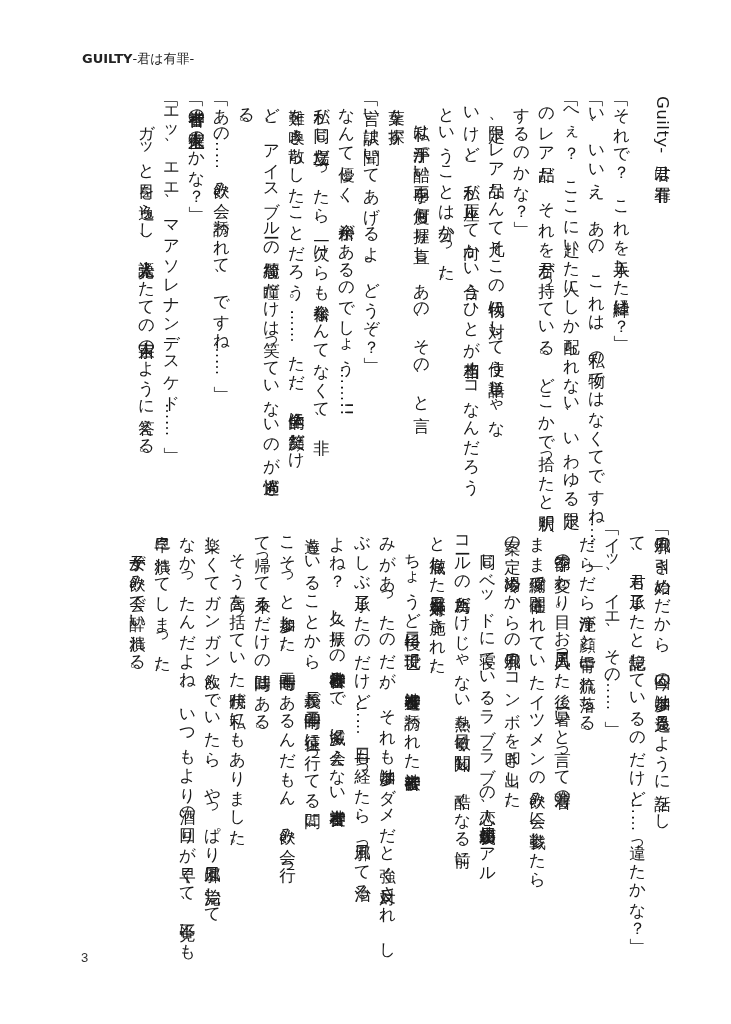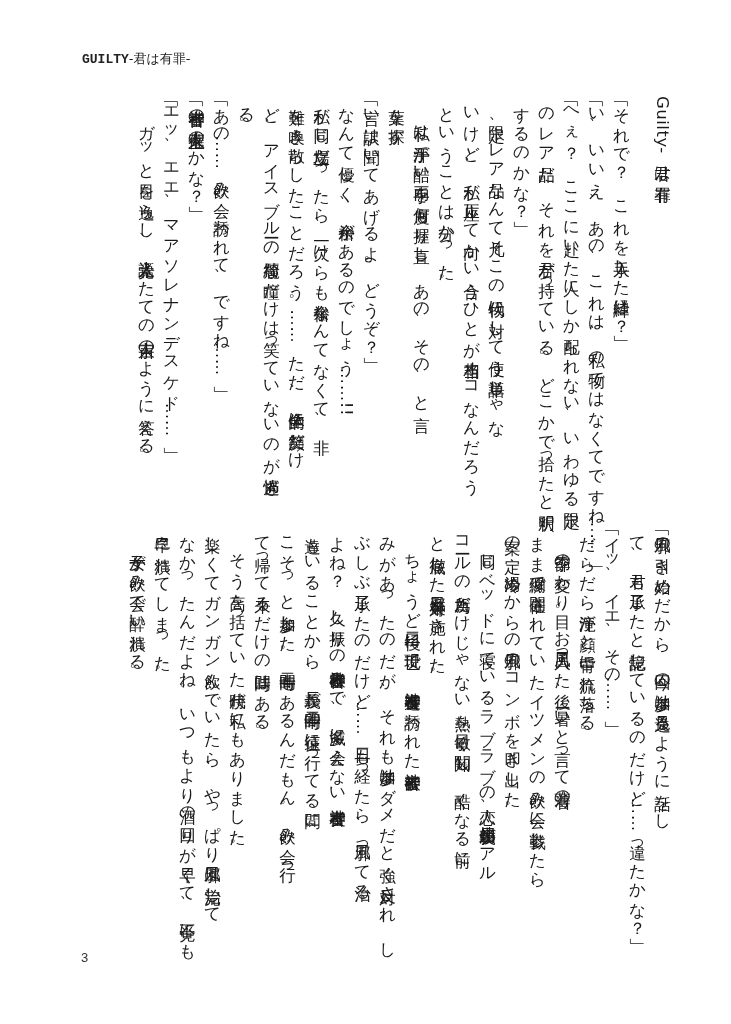--- a/index.html
+++ b/index.html
@@ -1,20 +1,20 @@
 <!DOCTYPE html>
 <html><head>
 <meta charset="utf-8">
 <style>
   html, body { margin: 0; padding: 0; background: #ffffff; }
   body { width: 731px; height: 1024px; position: relative; overflow: hidden;
          font-family: "DejaVu Sans", sans-serif; color: #1a1a1a; }
   .running-header { position: absolute; left: 82px; top: 50px; font-size: 13px;
                     font-family: "DejaVu Sans", sans-serif; color: #222; letter-spacing: 0; }
-  .running-header .latin { font-weight: bold; font-family: Liberation Mono, monospace; }
+  .running-header .latin { font-weight: bold; }
   .page-number { position: absolute; left: 81px; top: 950px; font-size: 13px;
                  font-family: "Liberation Sans", sans-serif; color: #333; }
   .tier { position: absolute; writing-mode: vertical-rl; font-size: 16.5px;
           line-height: 25px; letter-spacing: 0.6px; white-space: nowrap; }
   .tier-top { right: 56px; top: 96px; height: 410px; }
   .tier-bottom { right: 56px; top: 525px; height: 410px; }
   .vline { display: block; }
   .title-line { margin-left: 16px; letter-spacing: 0.5px; }
   .indent { padding-top: 1em; }
 </style>

